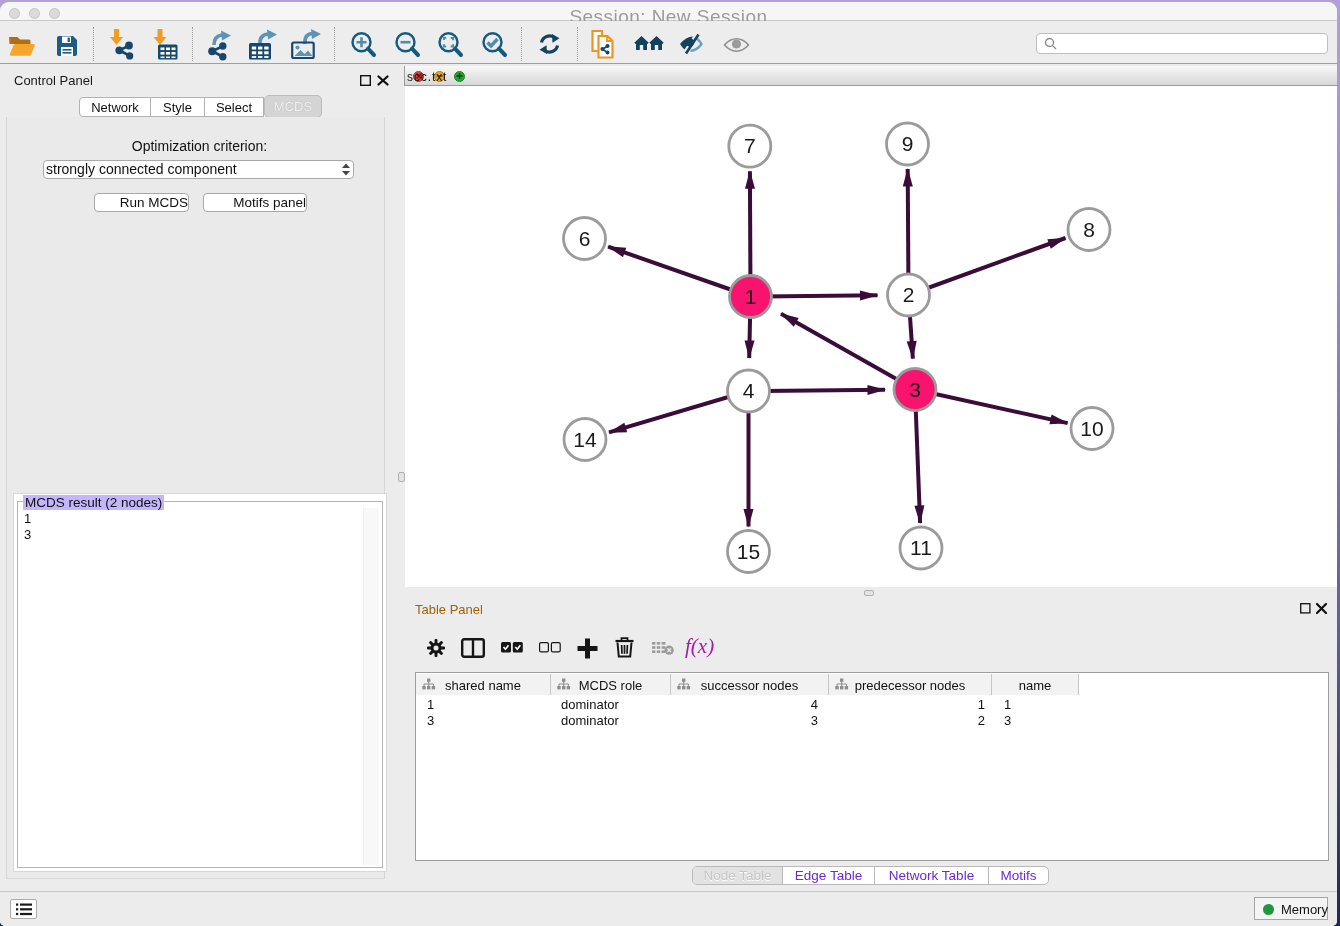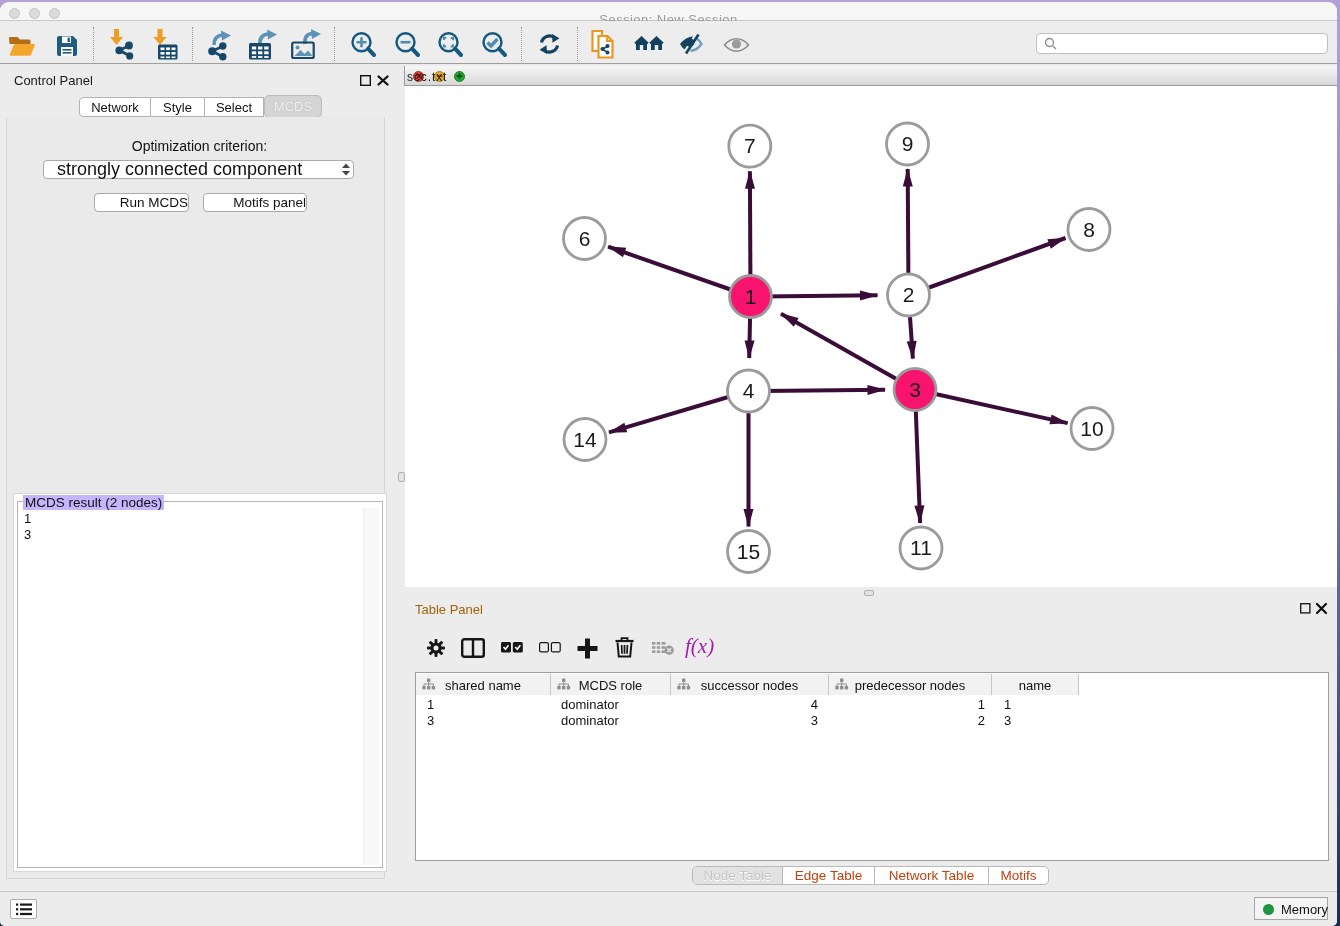--- a/index.html
+++ b/index.html
@@ -1,52 +1,52 @@
 <!DOCTYPE html>
 <html><head><meta charset="utf-8"><style>
 *{margin:0;padding:0;box-sizing:border-box;}
 html,body{width:1340px;height:926px;overflow:hidden;}
 body{position:relative;font-family:"Liberation Sans",sans-serif;
 background:linear-gradient(180deg,#b2a0d6 0%,#9b8cc2 30%,#5b5d91 70%,#1d2a50 100%);}
 .abs{position:absolute;}
 #win{left:0;top:2px;width:1337px;height:924px;background:#ececec;border-radius:9px 9px 5px 5px;}
 #titlebar{left:0;top:2px;width:1337px;height:19px;background:#f6f6f6;border-bottom:1px solid #c9c9c9;border-radius:9px 9px 0 0;}
 .tl{position:absolute;top:7.5px;width:11px;height:11px;border-radius:50%;background:#dbdbdb;border:1px solid #c4c4c4;}
-#wtitle{left:0;top:6px;width:1337px;text-align:center;font-size:13px;color:#9b9b9b;letter-spacing:0.45px;margin-top:6px;}
+#wtitle{left:0;top:6px;width:1337px;text-align:center;font-size:19px;color:#9b9b9b;letter-spacing:0.45px;}
 #toolbar{left:0;top:21px;width:1337px;height:43px;background:#ededed;border-bottom:1px solid #9e9e9e;}
 .tsep{position:absolute;top:27px;height:34px;width:0;border-left:1px dotted #9a9a9a;}
 #searchbox{left:1036px;top:33px;width:292px;height:21px;background:#fff;border:1px solid #bfbfbf;border-radius:4px;}
 
 #cpanel{left:0;top:65px;width:391px;height:826px;background:#ececec;}
 #cptitle{left:14px;top:73px;font-size:13px;color:#1a1a1a;}
 .tab{position:absolute;top:97px;height:20px;background:#fff;border:1px solid #b2b2b2;font-size:13px;color:#111;text-align:center;line-height:19px;}
 #cpcontent{left:6px;top:117px;width:379px;height:762px;background:#eaeaea;border:1px solid #d6d6d6;border-top:none;}
 #optlabel{left:0px;top:138px;width:399px;text-align:center;font-size:14px;color:#111;}
-#dropdown{left:43px;top:160px;width:311px;height:19px;background:#fff;border:1px solid #a9a9a9;border-radius:4px;font-size:18px;color:#111;line-height:17px;padding-left:13px;}
+#dropdown{left:43px;top:160px;width:311px;height:19px;background:#fff;border:1px solid #a9a9a9;border-radius:4px;font-size:14px;color:#111;line-height:17px;padding-left:2px;}
 .btn{position:absolute;top:193px;height:19px;background:#fff;border:1px solid #a9a9a9;border-radius:4px;font-size:13.5px;color:#111;text-align:right;line-height:17px;}
 #viewport{left:13px;top:493px;width:374px;height:379px;background:#fff;border:1px solid #d8d8d8;}
 #fieldset{left:17px;top:501px;width:366px;height:367px;border:1px solid #b5b5b5;background:#fff;}
 #legend{left:23px;top:495px;background:#c4b5fd;padding:0 2px;font-size:13.5px;color:#111;}
 #mcdsitems{left:24px;top:511px;font-size:13px;color:#111;line-height:16px;}
 #cpscroll{left:363px;top:508px;width:16px;height:357px;background:#f8f8f8;border-left:1px solid #eeeeee;}
 #nettitle{left:404px;top:66px;width:933px;height:20px;background:linear-gradient(180deg,#f7f7f7,#d7d7d7);border-bottom:1px solid #9a9a9a;border-left:1px solid #9c9c9c;}
 .ntl{position:absolute;top:70.5px;width:11px;height:11px;border-radius:50%;}
 #netname{left:407px;top:70px;width:933px;text-align:left;font-size:12px;color:#1a1a1a;letter-spacing:0.9px;}
 #canvas{left:405px;top:86px;width:932px;height:501px;background:#fff;}
 #hsplit{left:404px;top:587px;width:933px;height:10px;background:#ececec;}
 .grip{position:absolute;background:#e3e3e3;border:1px solid #b0b0b0;border-radius:2px;}
 
 #tpanel{left:404px;top:597px;width:933px;height:294px;background:#ececec;}
 #tptitle{left:415px;top:602px;font-size:13px;color:#a16207;}
 #tablebox{left:415px;top:672px;width:914px;height:189px;background:#fff;border:1px solid #9e9e9e;}
 .th{position:absolute;top:0;height:21px;background:#f2f2f2;border-right:1px solid #c6c6c6;font-size:13px;color:#111;}
 .thlbl{position:absolute;top:4px;width:100%;text-align:center;}
 .rowtxt{position:absolute;font-size:13px;color:#111;}
 #btabs{left:692px;top:866px;height:19px;background:#fff;border:1px solid #b9b9b9;border-radius:5px;display:flex;}
-.btab{height:17px;line-height:17px;font-size:13.5px;color:#c2410c;text-align:center;}
+.btab{height:17px;line-height:17px;font-size:13.5px;color:#6d28d9;text-align:center;}
 
 #statusbar{left:0;top:891px;width:1337px;height:35px;background:#ececec;border-top:1px solid #c6c6c6;border-radius:0 0 5px 5px;}
 #listbtn{left:10px;top:899px;width:27px;height:20px;background:#fdfdfd;border:1px solid #adadad;border-radius:2px;}
 #membtn{left:1254px;top:897px;width:74px;height:23px;background:#f4f4f4;border:1px solid #a6a6a6;font-size:13px;color:#111;}
 svg{position:absolute;overflow:visible;}
 </style></head>
 <body>
 <div class="abs" id="win"></div>
 <div class="abs" id="titlebar"></div>
 <div class="tl" style="left:8.5px;"></div>

